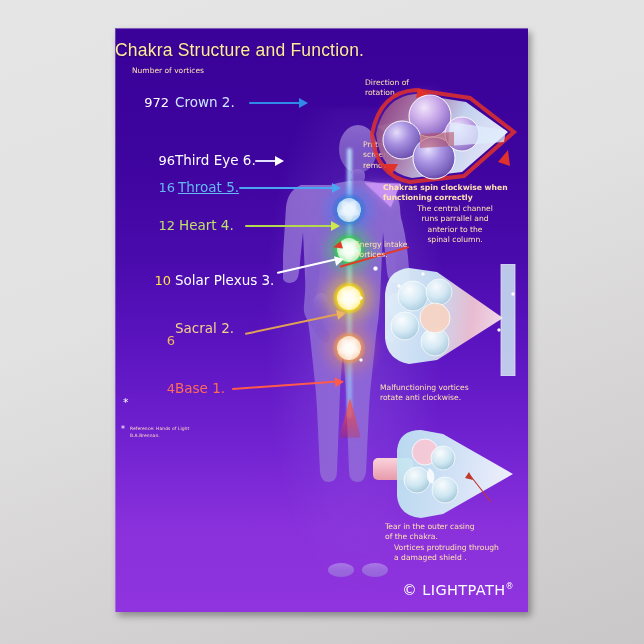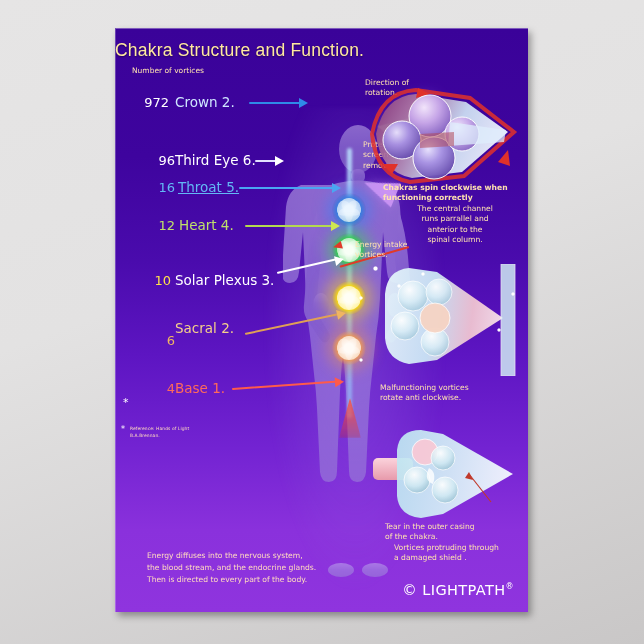--- a/index.html
+++ b/index.html
@@ -381,20 +381,17 @@
       <path d="M96 46 L118 74" stroke="#c0392b" stroke-width="1.2" fill="none"></path>
       <polygon points="96,44 100,52 92,50" fill="#c0392b"></polygon>
     </svg>
   </div>
 
   <div class="ann c" style="left:270px;top:494px;width:136px;">Tear in the outer casing
 of the chakra.</div>
   <div class="ann" style="left:258px;top:515px;width:150px;margin-left:21px;">Vortices protruding through
 a damaged shield .</div>
 
-  <div class="bottom-text">Energy diffuses into the nervous system,
-the blood stream, and  the endocrine glands.
-Then is directed to every part of the body.</div>
   <div class="copyright">
     <span>© LIGHTPATH</span><sup>®</sup>
   </div>
 
 </div>
 
 </body></html>

